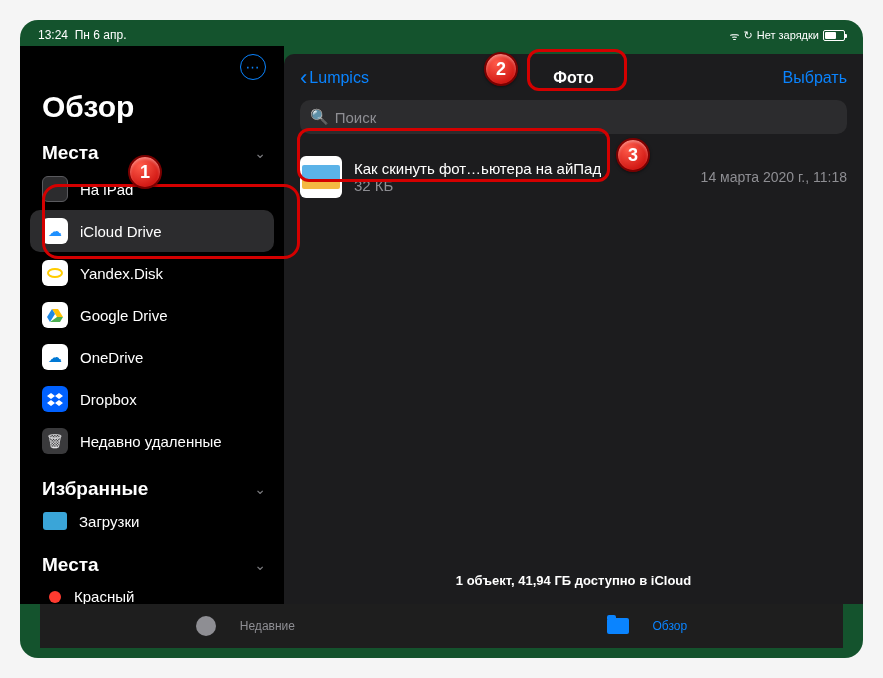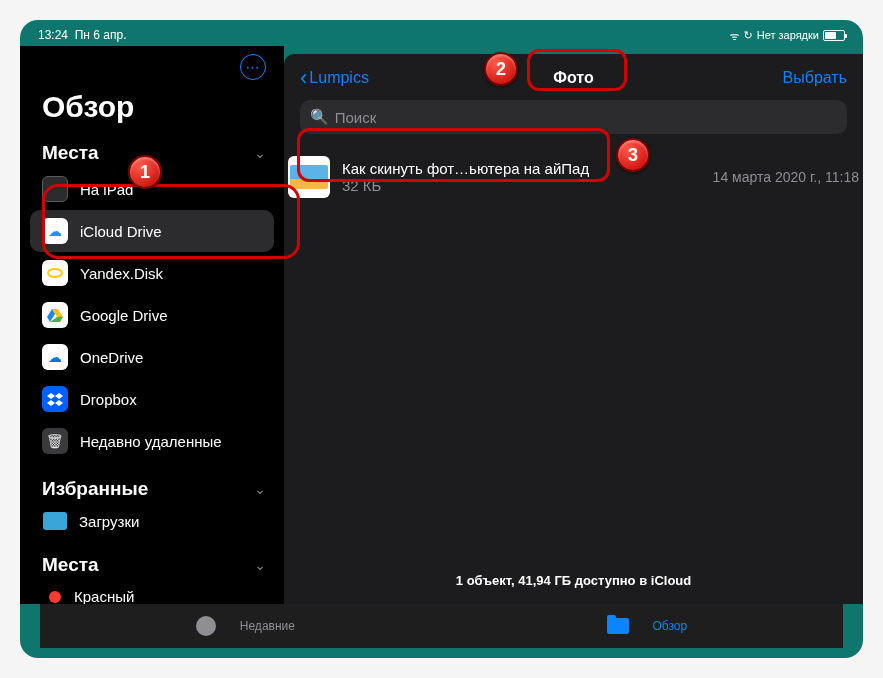--- a/index.html
+++ b/index.html
@@ -1,17 +1,17 @@
 <!DOCTYPE html>
 <html><head>
 <meta charset="utf-8">
 <style>
 * { margin: 0; padding: 0; box-sizing: border-box; font-family: -apple-system, "Helvetica Neue", Arial, sans-serif; }
 body { background: #f5f5f5; width: 883px; height: 678px; overflow: hidden; position: relative; }
-.device { position: absolute; left: 20px; top: 20px; width: 843px; height: 638px; background: #0f766e; border-radius: 18px; overflow: hidden; }
+.device { position: absolute; left: 20px; top: 20px; width: 843px; height: 638px; background: #14532d; border-radius: 18px; overflow: hidden; }
 .status-bar { display: flex; justify-content: space-between; align-items: center; padding: 4px 18px 0 18px; height: 26px; color: #fff; font-size: 12px; }
 .status-right { display: flex; align-items: center; gap: 4px; font-size: 11px; }
 .battery-icon { width: 22px; height: 11px; border: 1px solid #fff; border-radius: 2px; position: relative; display: inline-block; }
 .battery-icon::after { content: ''; position: absolute; right: -3px; top: 3px; width: 2px; height: 4px; background: #fff; border-radius: 0 1px 1px 0; }
 .battery-icon::before { content: ''; position: absolute; left: 1px; top: 1px; bottom: 1px; width: 55%; background: #fff; border-radius: 1px; }
 
 .app { display: flex; height: 558px; }
 .sidebar { width: 264px; background: #000; padding: 0 0 0 0; position: relative; }
 .sidebar-top { display: flex; justify-content: flex-end; padding: 8px 18px 6px 18px; }
 .more-icon { width: 26px; height: 26px; border: 1.5px solid #0a84ff; border-radius: 50%; display: flex; align-items: center; justify-content: center; color: #0a84ff; font-size: 14px; letter-spacing: 1px; }
@@ -33,21 +33,21 @@
 .tag-dot { width: 12px; height: 12px; border-radius: 50%; margin-left: 7px; margin-right: 1px; flex-shrink: 0; }
 
 .main { flex: 1; background: #1c1c1e; display: flex; flex-direction: column; border-radius: 10px 0 0 0; margin-top: 8px; }
 .nav-bar { display: flex; align-items: center; padding: 10px 16px 8px 16px; position: relative; height: 46px; }
 .back-btn { display: flex; align-items: center; color: #0a84ff; font-size: 16px; gap: 2px; }
 .back-chevron { font-size: 22px; font-weight: 300; line-height: 1; }
 .nav-title { position: absolute; left: 50%; transform: translateX(-50%); color: #fff; font-size: 16px; font-weight: 600; }
 .select-btn { margin-left: auto; color: #0a84ff; font-size: 16px; }
 .search-wrap { padding: 0 16px 12px 16px; }
 .search-field { background: #2c2c2e; border-radius: 10px; height: 34px; display: flex; align-items: center; gap: 6px; padding: 0 10px; color: #8e8e93; font-size: 15px; }
-.file-list { flex: 1; padding: 0 4px; }
+.file-list { flex: 1; padding: 0 16px; }
 .file-row { display: flex; align-items: center; gap: 12px; padding: 10px 0; }
 .file-thumb { width: 42px; height: 42px; background: #fff; border-radius: 6px; display: flex; align-items: center; justify-content: center; flex-direction: column; overflow: hidden; }
 .thumb-inner { width: 38px; height: 24px; background: linear-gradient(to bottom, #5bb3e8 60%, #f4b942 60%); border-radius: 2px; }
 .file-info { flex: 1; }
 .file-name { color: #fff; font-size: 15px; }
 .file-size { color: #8e8e93; font-size: 15px; }
 .file-date { color: #8e8e93; font-size: 14px; margin-left: auto; }
 .footer-status { text-align: center; color: #fff; font-size: 13px; font-weight: 600; padding: 16px 0; }
 
 .bottom-bar { position: absolute; bottom: 10px; left: 20px; right: 20px; height: 44px; background: #1e1e1e; border-radius: 0; display: flex; align-items: center; justify-content: space-around; }

